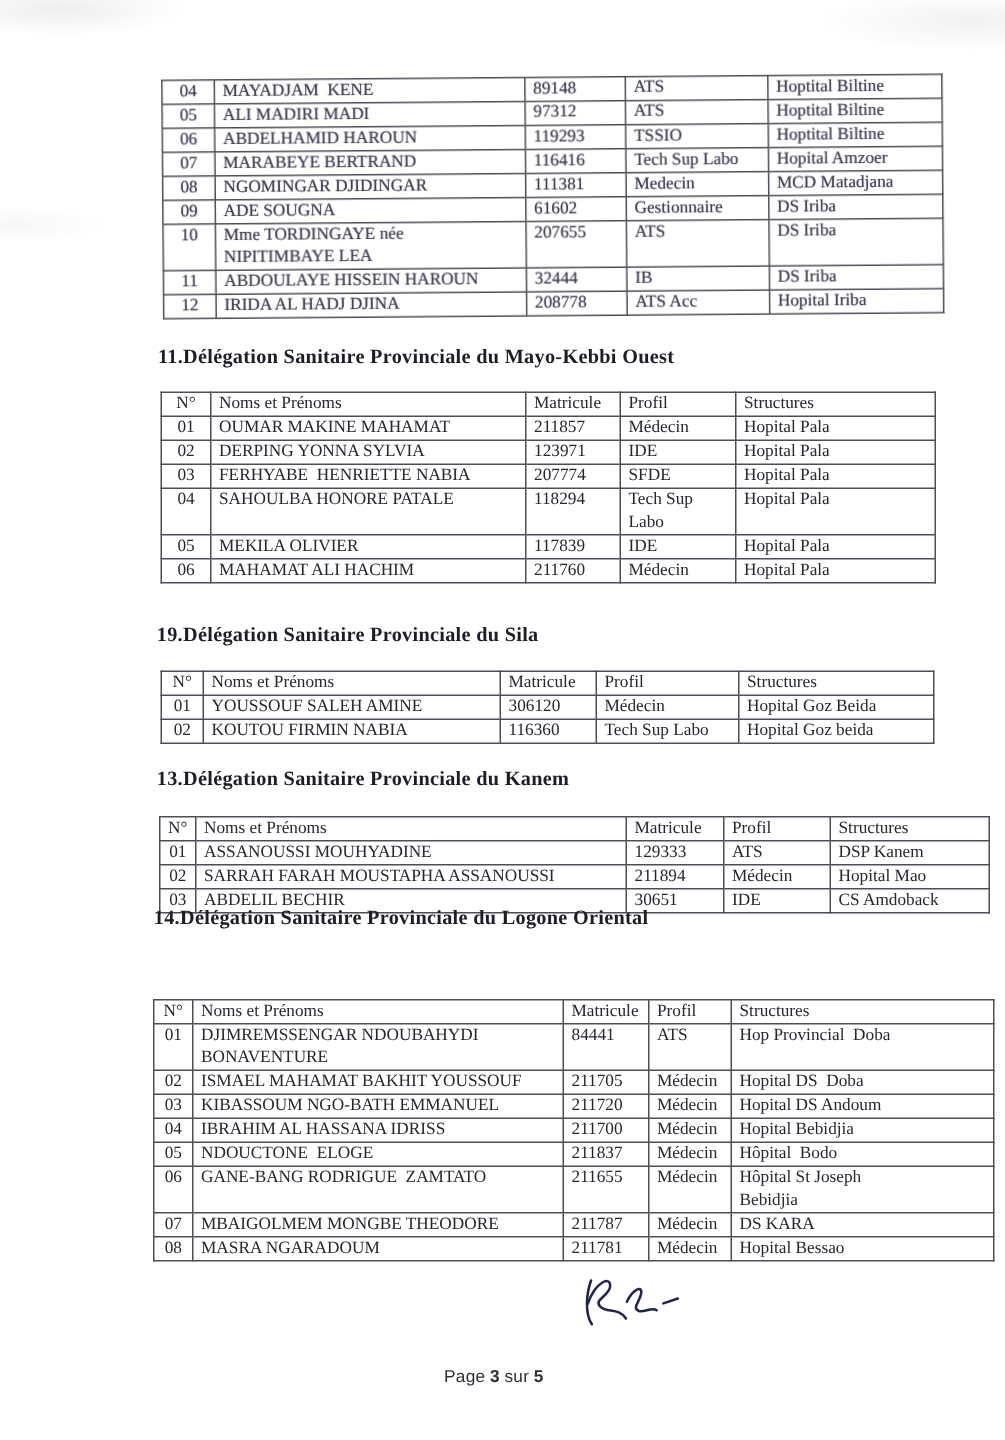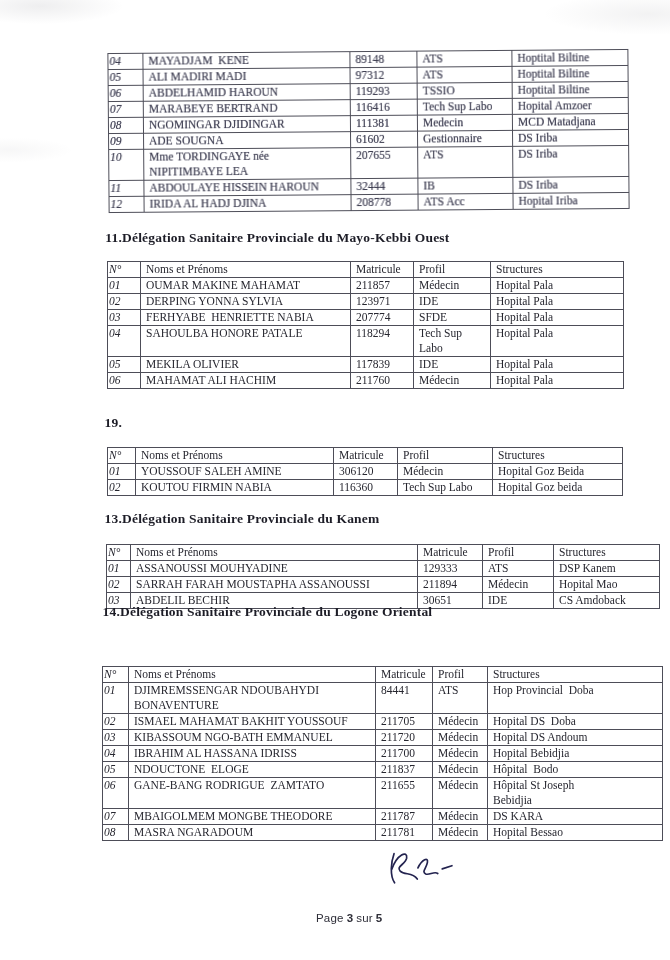--- a/index.html
+++ b/index.html
@@ -33,22 +33,22 @@
     line-height:15px;
     vertical-align:top;
     white-space:pre-wrap;
     overflow:hidden;
   }
   table.t th{
     text-align:left;
     font-weight:normal;
   }
   table.t td:first-child, table.t th:first-child{
+    text-align:center;
     padding:0 1px;
-    font-style:italic;
   }
 
   
   .t1{left:108px;top:51px;width:520px;transform:rotate(-0.45deg);
       color:#3b3b4e;filter:blur(0.35px);text-shadow:0 0 0.6px rgba(50,50,80,0.55);}
   .t1 td{vertical-align:middle;}
   .t1 col:nth-child(1){width:35px}.t1 col:nth-child(2){width:207px}
   .t1 col:nth-child(3){width:67px}.t1 col:nth-child(4){width:95px}
   .t1 col:nth-child(5){width:116px}
 
@@ -89,21 +89,20 @@
   .h14{left:90px;top:604px;}
 
   .signature{position:absolute;left:380px;top:843px;width:90px;height:50px;}
   .signature svg{display:block;}
 
   .footer{
     position:absolute;left:296px;top:912px;
     font-family:"Liberation Sans","DejaVu Sans",sans-serif;
     font-size:11.5px;color:#2e2e38;letter-spacing:0.2px;
     white-space:nowrap;
-    margin-left:20px;
   }
   .footer .fnum{font-weight:bold;}
   .footer span{margin-right:3px;}
 </style>
 </head>
 <body>
 
 <div class="page">
   <div class="scan-artifacts"></div>
 
@@ -246,20 +245,21 @@
           <td>MAHAMAT ALI HACHIM</td>
           <td>211760</td>
           <td>Médecin</td>
           <td>Hopital Pala</td>
         </tr>
       </tbody>
     </table>
 
   <div class="heading h12">
     <span class="hnum">19.</span>
+    <span class="htitle">Délégation Sanitaire Provinciale du Sila</span>
   </div>
   <table class="t t3">
       <colgroup>
         <col>
         <col>
         <col>
         <col>
         <col>
       </colgroup>
       <thead>

